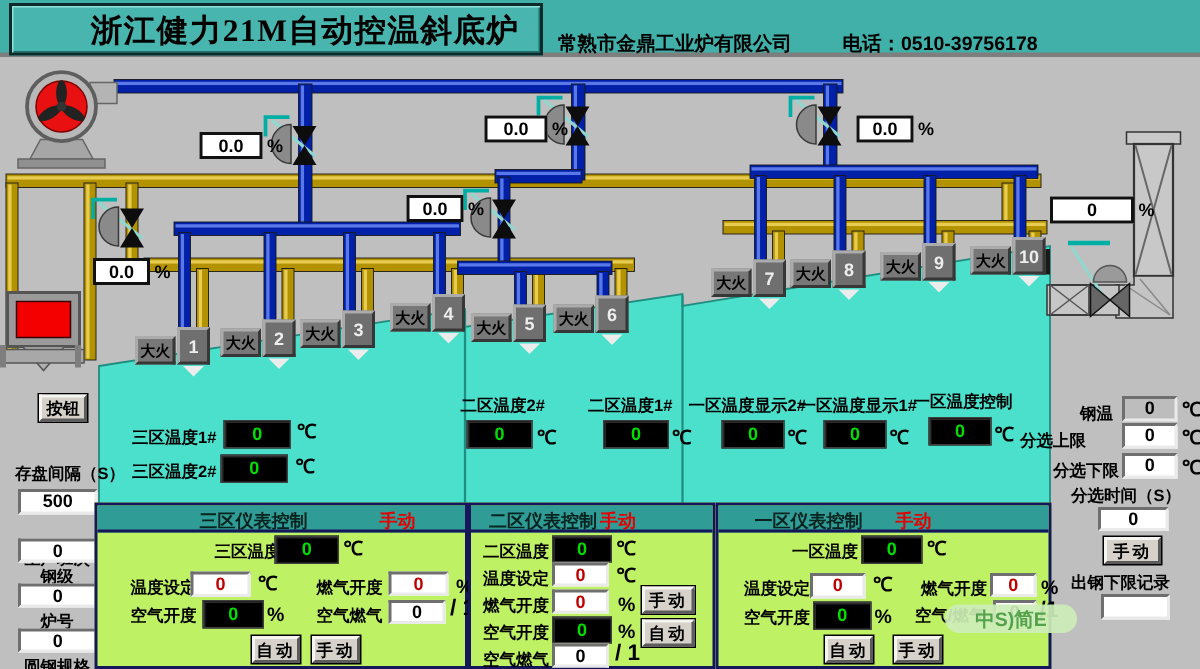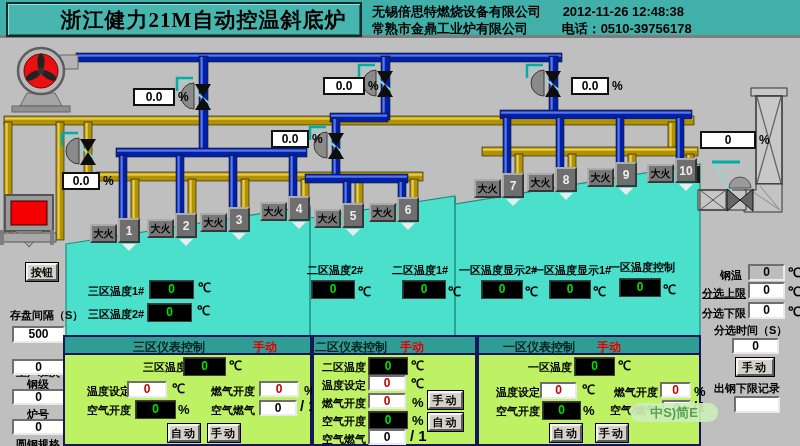--- a/index.html
+++ b/index.html
@@ -54,24 +54,20 @@
   .ovl{z-index:2;}
 </style>
 </head>
 <body>
 
 <div id="screen">
 
   <div id="hdr">
     <div id="title-box">
       <span>浙江健力21M自动控温斜底炉</span>
-    </div>
-    <div class="hdr-line" style="top:3px;">
-      <b>无锡倍思特燃烧设备有限公司</b><span class="hdr-gap"></span>
-      <b>2012-11-26 12:48:38</b>
     </div>
     <div class="hdr-line" style="top:20px;">
       <b>常熟市金鼎工业炉有限公司</b><span class="hdr-gap" style="width:30px;"></span>
       <b>电话：0510-39756178</b>
     </div>
   </div>
 
   <svg id="diagram-svg" width="800" height="446">
       <path d="M66,244 L310,206 L310,218 L455,196 L455,204 L700,164 L700,337 L66,337 Z" fill="#4BE0CC" stroke="#1f8d80" stroke-width="1.2"></path>
       <line x1="310" y1="207" x2="310" y2="337" stroke="#1f8d80" stroke-width="1.5"></line>
@@ -320,21 +316,21 @@
     <div class="inp black" style="left:12px;top:389px;width:53px;height:16px;">0</div>
     <div class="sb-lbl" style="left:27px;top:407px;">炉号</div>
     <div class="inp black" style="left:12px;top:419px;width:53px;height:16px;">0</div>
     <div class="sb-lbl" style="left:16px;top:437px;">圆钢规格</div>
   </div>
 
   <div class="abs ovl">
     <div class="sb-lbl" style="left:720px;top:268px;">钢温</div>
     <div class="inp gray" style="left:748px;top:264px;width:37px;height:17px;">0</div>
     <div class="unit" style="left:788px;top:263px;">℃</div>
-    <div class="sb-lbl" style="left:702px;top:286px;text-decoration:underline;">分选上限</div>
+    <div class="sb-lbl" style="left:680px;top:286px;">分选上限</div>
     <div class="inp black" style="left:748px;top:282px;width:37px;height:17px;">0</div>
     <div class="unit" style="left:788px;top:282px;">℃</div>
     <div class="sb-lbl" style="left:702px;top:306px;">分选下限</div>
     <div class="inp black" style="left:748px;top:302px;width:37px;height:17px;">0</div>
     <div class="unit" style="left:788px;top:302px;">℃</div>
     <div class="sb-lbl" style="left:714px;top:323px;">分选时间（S）</div>
     <div class="inp black" style="left:732px;top:338px;width:47px;height:16px;">0</div>
     <div class="btn" style="left:736px;top:358px;width:38px;height:18px;">手动</div>
     <div class="sb-lbl" style="left:714px;top:381px;">出钢下限记录</div>
     <div class="inp black" style="left:734px;top:396px;width:46px;height:17px;"></div>
@@ -359,21 +355,21 @@
     <div class="unit" style="left:113px;top:65px;">%</div>
     <div class="lbl" style="left:146px;top:66px;">空气燃气</div>
     <div class="inp black" style="left:194px;top:63px;width:38px;height:16px;">0</div>
     <div class="unit" style="left:235px;top:60px;font-size:15px;">/ 1</div>
     <div class="btn" style="left:103px;top:87px;width:32px;height:18px;">自动</div>
     <div class="btn" style="left:143px;top:87px;width:32px;height:18px;">手动</div>
   </div>
 
   <div class="panel ovl" style="left:312px;width:165px;">
     <div class="phead">
-      <span class="ptitle" style="left:1px;">二区仪表控制</span>
+      <span class="ptitle" style="left:12px;">二区仪表控制</span>
       <span class="pmode" style="left:86px;">手动</span>
     </div>
     <div class="lbl" style="left:8px;top:23px;">二区温度</div>
     <div class="disp" style="left:54px;top:20px;width:38px;height:16px;">0</div>
     <div class="unit" style="left:97px;top:19px;">℃</div>
     <div class="lbl" style="left:8px;top:41px;">温度设定</div>
     <div class="inp" style="left:54px;top:38px;width:38px;height:16px;">0</div>
     <div class="unit" style="left:97px;top:37px;">℃</div>
     <div class="lbl" style="left:8px;top:59px;">燃气开度</div>
     <div class="inp" style="left:54px;top:56px;width:38px;height:16px;">0</div>

